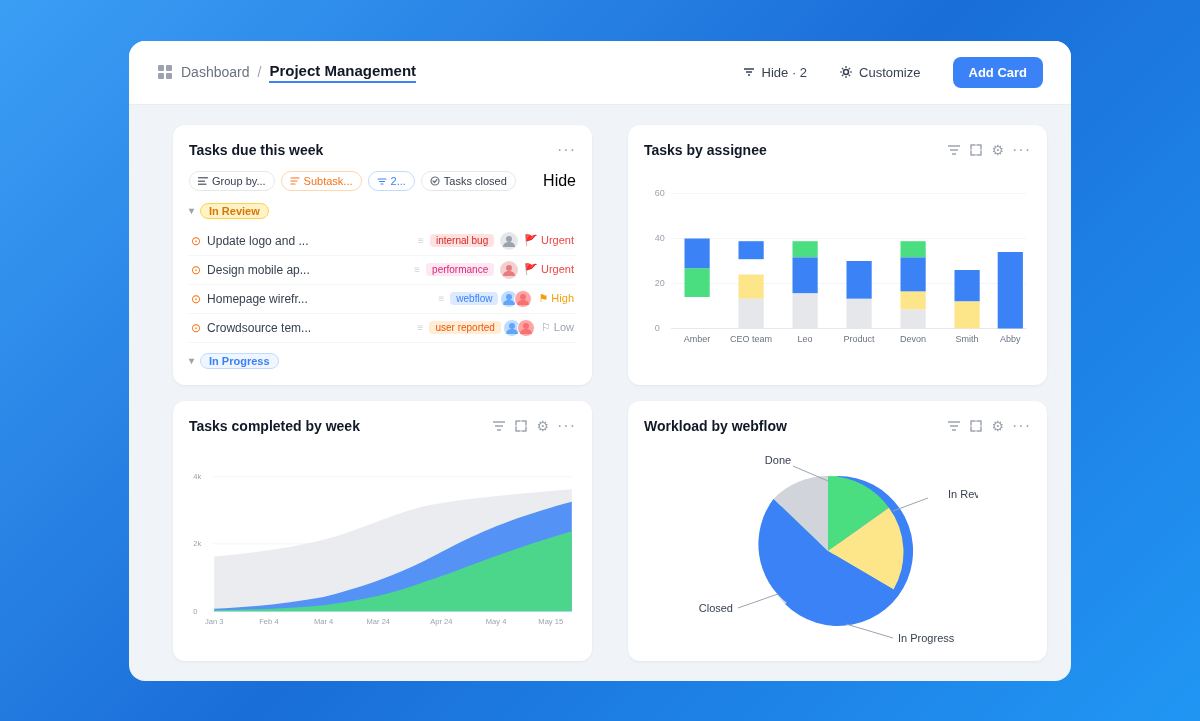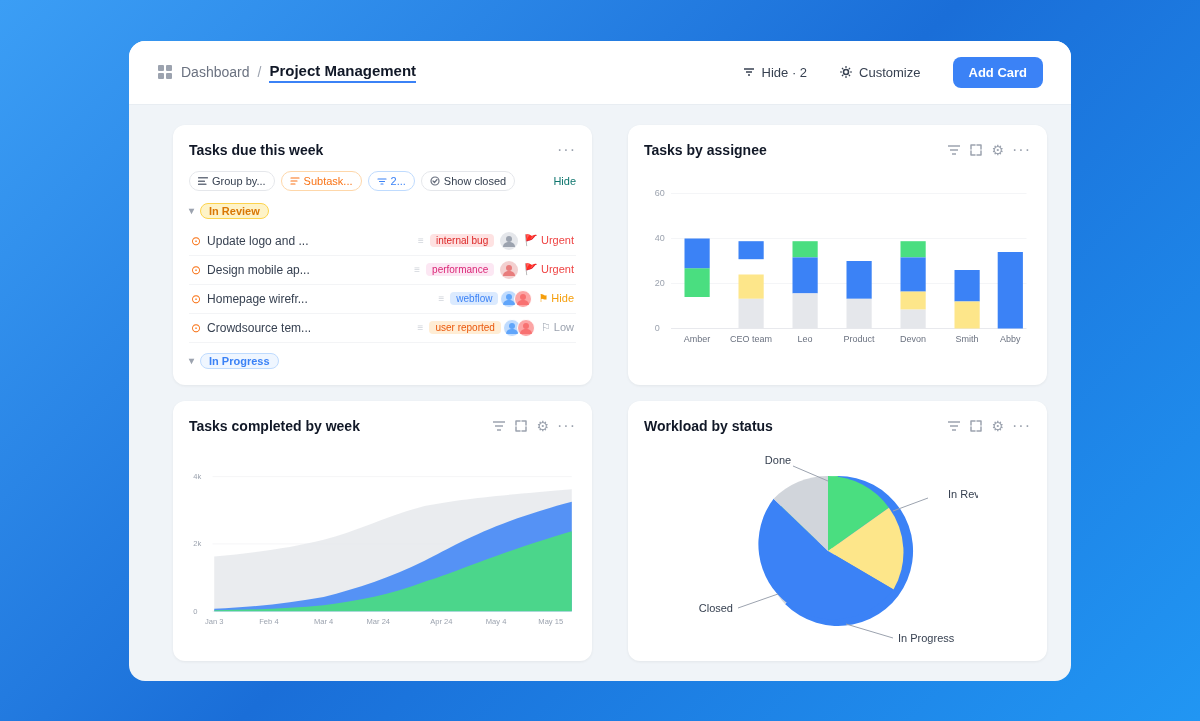--- a/index.html
+++ b/index.html
@@ -114,21 +114,21 @@
     }
     .toolbar-chip {
       display: flex; align-items: center; gap: 4px;
       border: 1px solid #e5e7eb; border-radius: 20px;
       padding: 3px 8px; font-size: 11px; color: #374151;
       cursor: pointer; background: white;
     }
     .toolbar-chip-blue { color: #3b82f6; border-color: #bfdbfe; }
     .toolbar-chip-orange { color: #f97316; border-color: #fed7aa; }
     .hide-btn {
-      margin-left: auto; font-size: 11px; color: #0f766e;
+      margin-left: auto; font-size: 16px; color: #000000;
       background: none; border: none; cursor: pointer;
     }
     .task-section-header {
       display: flex; align-items: center; gap: 6px;
       padding: 4px 0; font-size: 12px; font-weight: 600;
       color: #374151; margin-bottom: 4px;
     }
     .section-badge {
       background: #fef3c7; color: #d97706;
       border: 1px solid #fcd34d;
@@ -260,21 +260,21 @@
           <svg width="10" height="10" viewBox="0 0 10 10" fill="none">
             <path d="M1 3h8M2.5 5.5h5M4 8h2" stroke="#3b82f6" stroke-width="1.2" stroke-linecap="round"></path>
           </svg>
           <span>2...</span>
         </button>
         <button class="toolbar-chip">
           <svg width="10" height="10" viewBox="0 0 10 10" fill="none">
             <circle cx="5" cy="5" r="4" stroke="#6b7280" stroke-width="1.2"></circle>
             <path d="M3 5l1.5 1.5L7 3.5" stroke="#6b7280" stroke-width="1.2" stroke-linecap="round"></path>
           </svg>
-          <span>Show closed</span>
+          <span>Tasks closed</span>
         </button>
         <button class="hide-btn">Hide</button>
       </div>
 
       <div class="task-section-header">
         <span style="color:#9ca3af;font-size:10px;">▾</span>
         <span class="section-badge">In Review</span>
       </div>
 
       <div class="task-row">
@@ -315,21 +315,21 @@
                 <path d="M1 13c0-3.3 2.7-5 6-5s6 1.7 6 5" fill="#60a5fa"></path>
               </svg>
           </div>
           <div class="task-avatar" style="background:#fca5a5;">
             <svg width="14" height="14" viewBox="0 0 14 14">
                 <circle cx="7" cy="5" r="3" fill="#f87171"></circle>
                 <path d="M1 13c0-3.3 2.7-5 6-5s6 1.7 6 5" fill="#f87171"></path>
               </svg>
           </div>
         </div>
-        <span class="priority-flag flag-high">⚑ Hide</span>
+        <span class="priority-flag flag-high">⚑ High</span>
       </div>
       <div class="task-row">
         <span class="task-icon">⊙</span>
         <span class="task-name">Crowdsource tem...</span>
         <span class="task-menu-icon">≡</span>
         <span class="task-tag tag-orange">user reported</span>
         <div class="avatar-group">
           <div class="task-avatar" style="background:#bfdbfe;">
             <svg width="14" height="14" viewBox="0 0 14 14">
                 <circle cx="7" cy="5" r="3" fill="#60a5fa"></circle>
@@ -462,21 +462,21 @@
           <text x="225" y="190" font-size="9" fill="#9ca3af" text-anchor="middle">Mar 24</text>
           <text x="300" y="190" font-size="9" fill="#9ca3af" text-anchor="middle">Apr 24</text>
           <text x="365" y="190" font-size="9" fill="#9ca3af" text-anchor="middle">May 4</text>
           <text x="430" y="190" font-size="9" fill="#9ca3af" text-anchor="middle">May 15</text>
         </svg>
       </div>
     </div>
 
     <div class="card">
       <div class="card-header">
-        <span class="card-title">Workload by status</span>
+        <span class="card-title">Workload by webflow</span>
         <div class="card-actions">
           <button class="icon-btn">
             <svg width="14" height="14" viewBox="0 0 14 14" fill="none">
               <line x1="1" y1="3" x2="13" y2="3" stroke="#9ca3af" stroke-width="1.5"></line>
               <line x1="3" y1="7" x2="11" y2="7" stroke="#9ca3af" stroke-width="1.5"></line>
               <line x1="5" y1="11" x2="9" y2="11" stroke="#9ca3af" stroke-width="1.5"></line>
             </svg>
           </button>
           <button class="icon-btn">
             <svg width="14" height="14" viewBox="0 0 14 14" fill="none">

